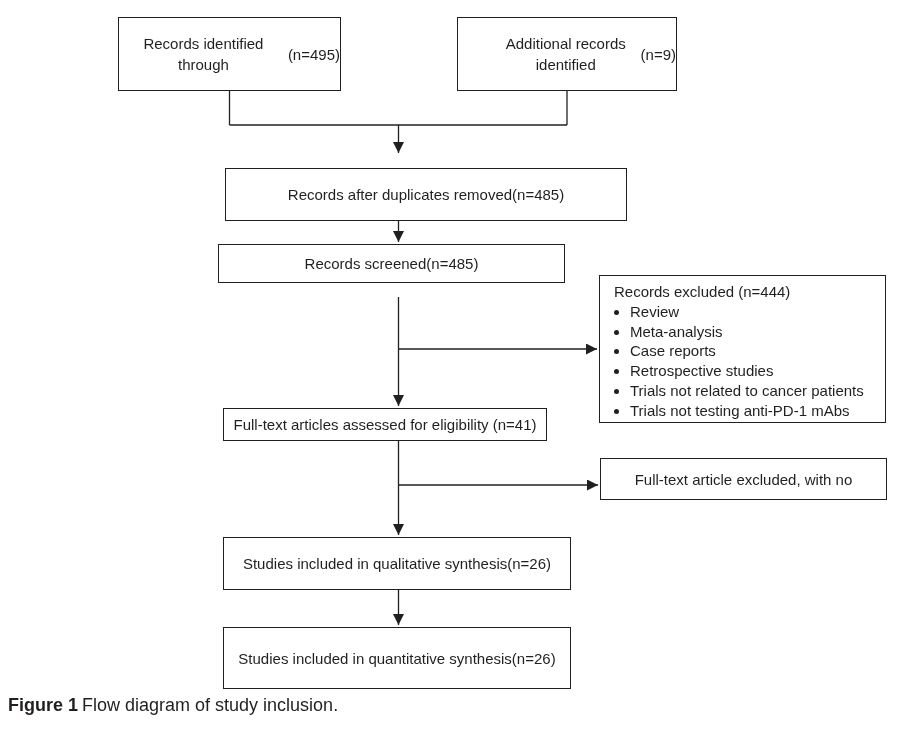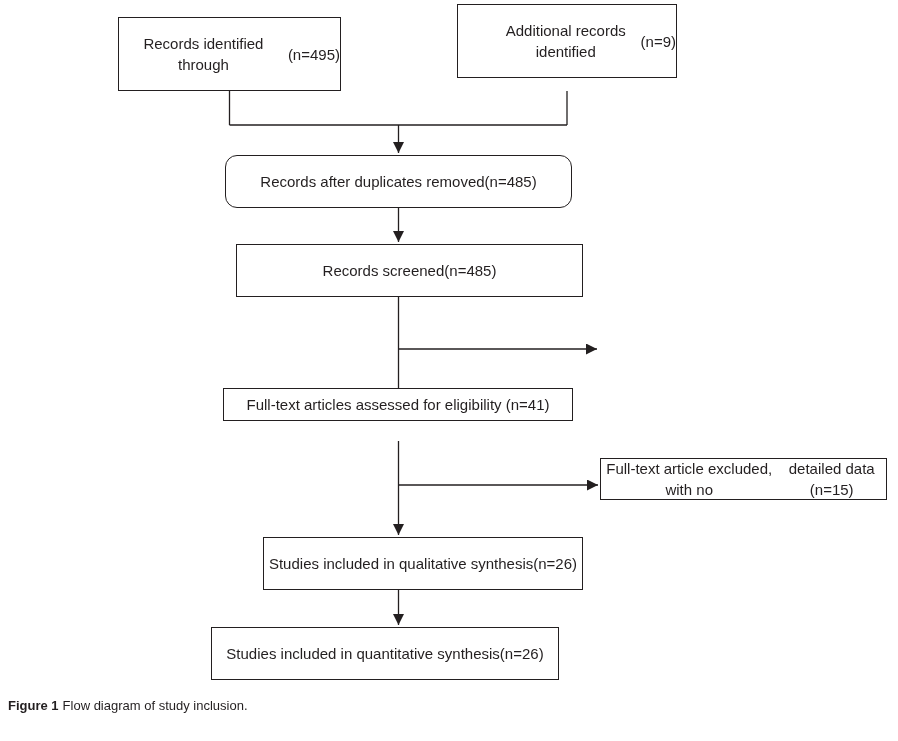--- a/index.html
+++ b/index.html
@@ -30,41 +30,41 @@
   .fbox.center{
     display:flex;
     flex-direction:row;
     justify-content:center;
     align-items:center;
     text-align:center;
   }
   .fbox .line{display:block;}
   
   .box-a{left:118px;top:17px;width:223px;height:74px;}
-  .box-b{left:457px;top:4px;width:220px;height:74px;padding-left:33px;}
-  .box-c{left:225px;top:155px;width:347px;height:53px;border-radius:12px;}
-  .box-d{left:236px;top:244px;width:347px;height:53px;}
+  .box-b{left:457px;top:17px;width:220px;height:74px;padding-left:33px;}
+  .box-c{left:225px;top:168px;width:402px;height:53px;}
+  .box-d{left:218px;top:244px;width:347px;height:39px;}
   .box-f{left:599px;top:275px;width:287px;height:148px;line-height:19.8px;padding-top:6px;}
-  .box-e{left:223px;top:388px;width:350px;height:33px;}
+  .box-e{left:223px;top:408px;width:324px;height:33px;}
   .box-h{left:600px;top:458px;width:287px;height:42px;}
-  .box-g{left:223px;top:537px;width:320px;height:53px;margin-left:40px;}
-  .box-i{left:211px;top:627px;width:348px;height:53px;}
+  .box-g{left:223px;top:537px;width:348px;height:53px;}
+  .box-i{left:223px;top:627px;width:348px;height:62px;}
   
   .box-f .excl-title{display:block;padding-left:14px;}
   .box-f ul{
     margin:0;
     padding:0 4px 0 30px;
     list-style:disc outside;
   }
   .box-f li{padding-left:0px;}
   
   .caption{
     position:absolute;
     left:8px;top:697px;width:880px;
-    font-size:13px;
+    font-size:18px;
     line-height:17.5px;
     color:var(--ink);
   }
   .cap-line{display:block;}
   .cap-bold{font-weight:bold;padding-right:4px;}
 </style>
 </head>
 <body>
 
 <div class="canvas">
@@ -102,28 +102,38 @@
   <div class="fbox center box-c">
     <span class="line">Records after duplicates removed</span>
     <span class="line">(n=485)</span>
   </div>
 
   <div class="fbox center box-d">
     <span class="line">Records screened</span>
     <span class="line">(n=485)</span>
   </div>
 
+  <div class="fbox box-f">
+    <span class="excl-title">Records excluded (n=444)</span>
+    <ul>
+      <li>Review</li>
+      <li>Meta-analysis</li>
+      <li>Case reports</li>
+      <li>Retrospective studies</li>
+      <li>Trials not related to cancer patients</li>
+      <li>Trials not testing anti-PD-1 mAbs</li>
+    </ul>
+  </div>
 
   <div class="fbox center box-e">
     <span class="line">Full-text articles assessed for eligibility (n=41)</span>
   </div>
 
   <div class="fbox center box-h">
     <span class="line">Full-text article excluded, with no</span>
-    <span class="line">detailed data (n=15)</span>
   </div>
 
   <div class="fbox center box-g">
     <span class="line">Studies included in qualitative synthesis</span>
     <span class="line">(n=26)</span>
   </div>
 
   <div class="fbox center box-i">
     <span class="line">Studies included in quantitative synthesis</span>
     <span class="line">(n=26)</span>

